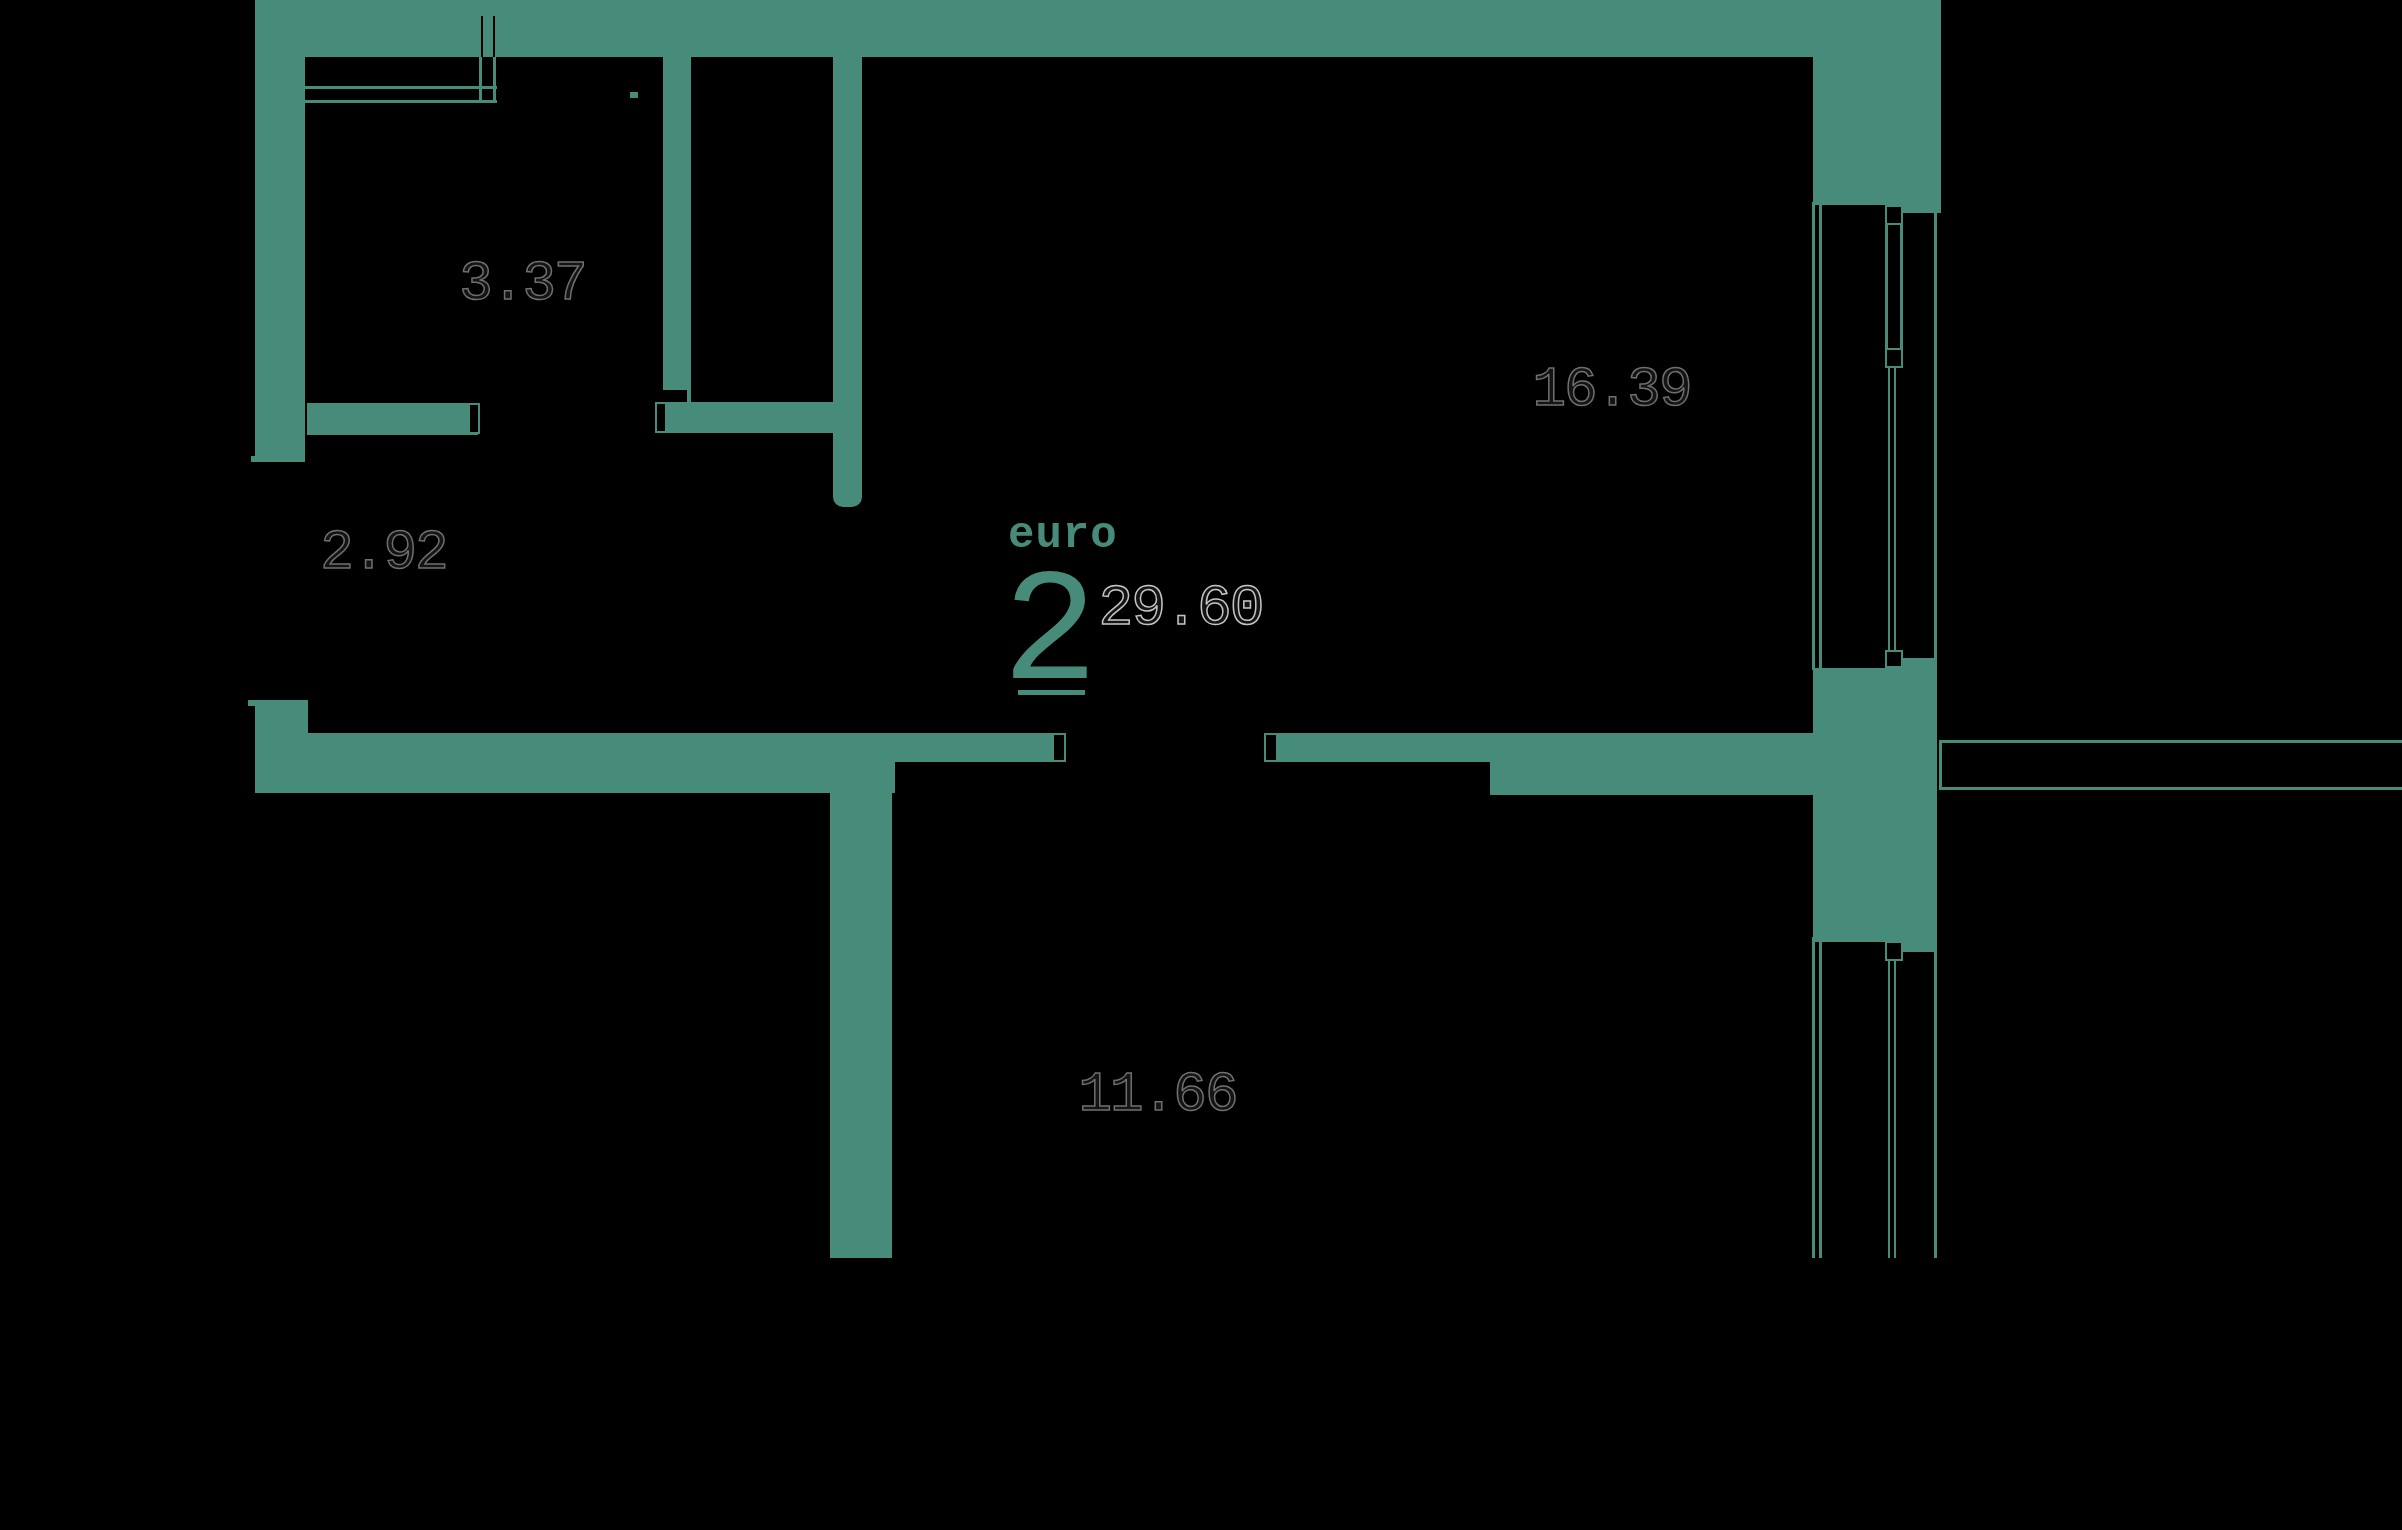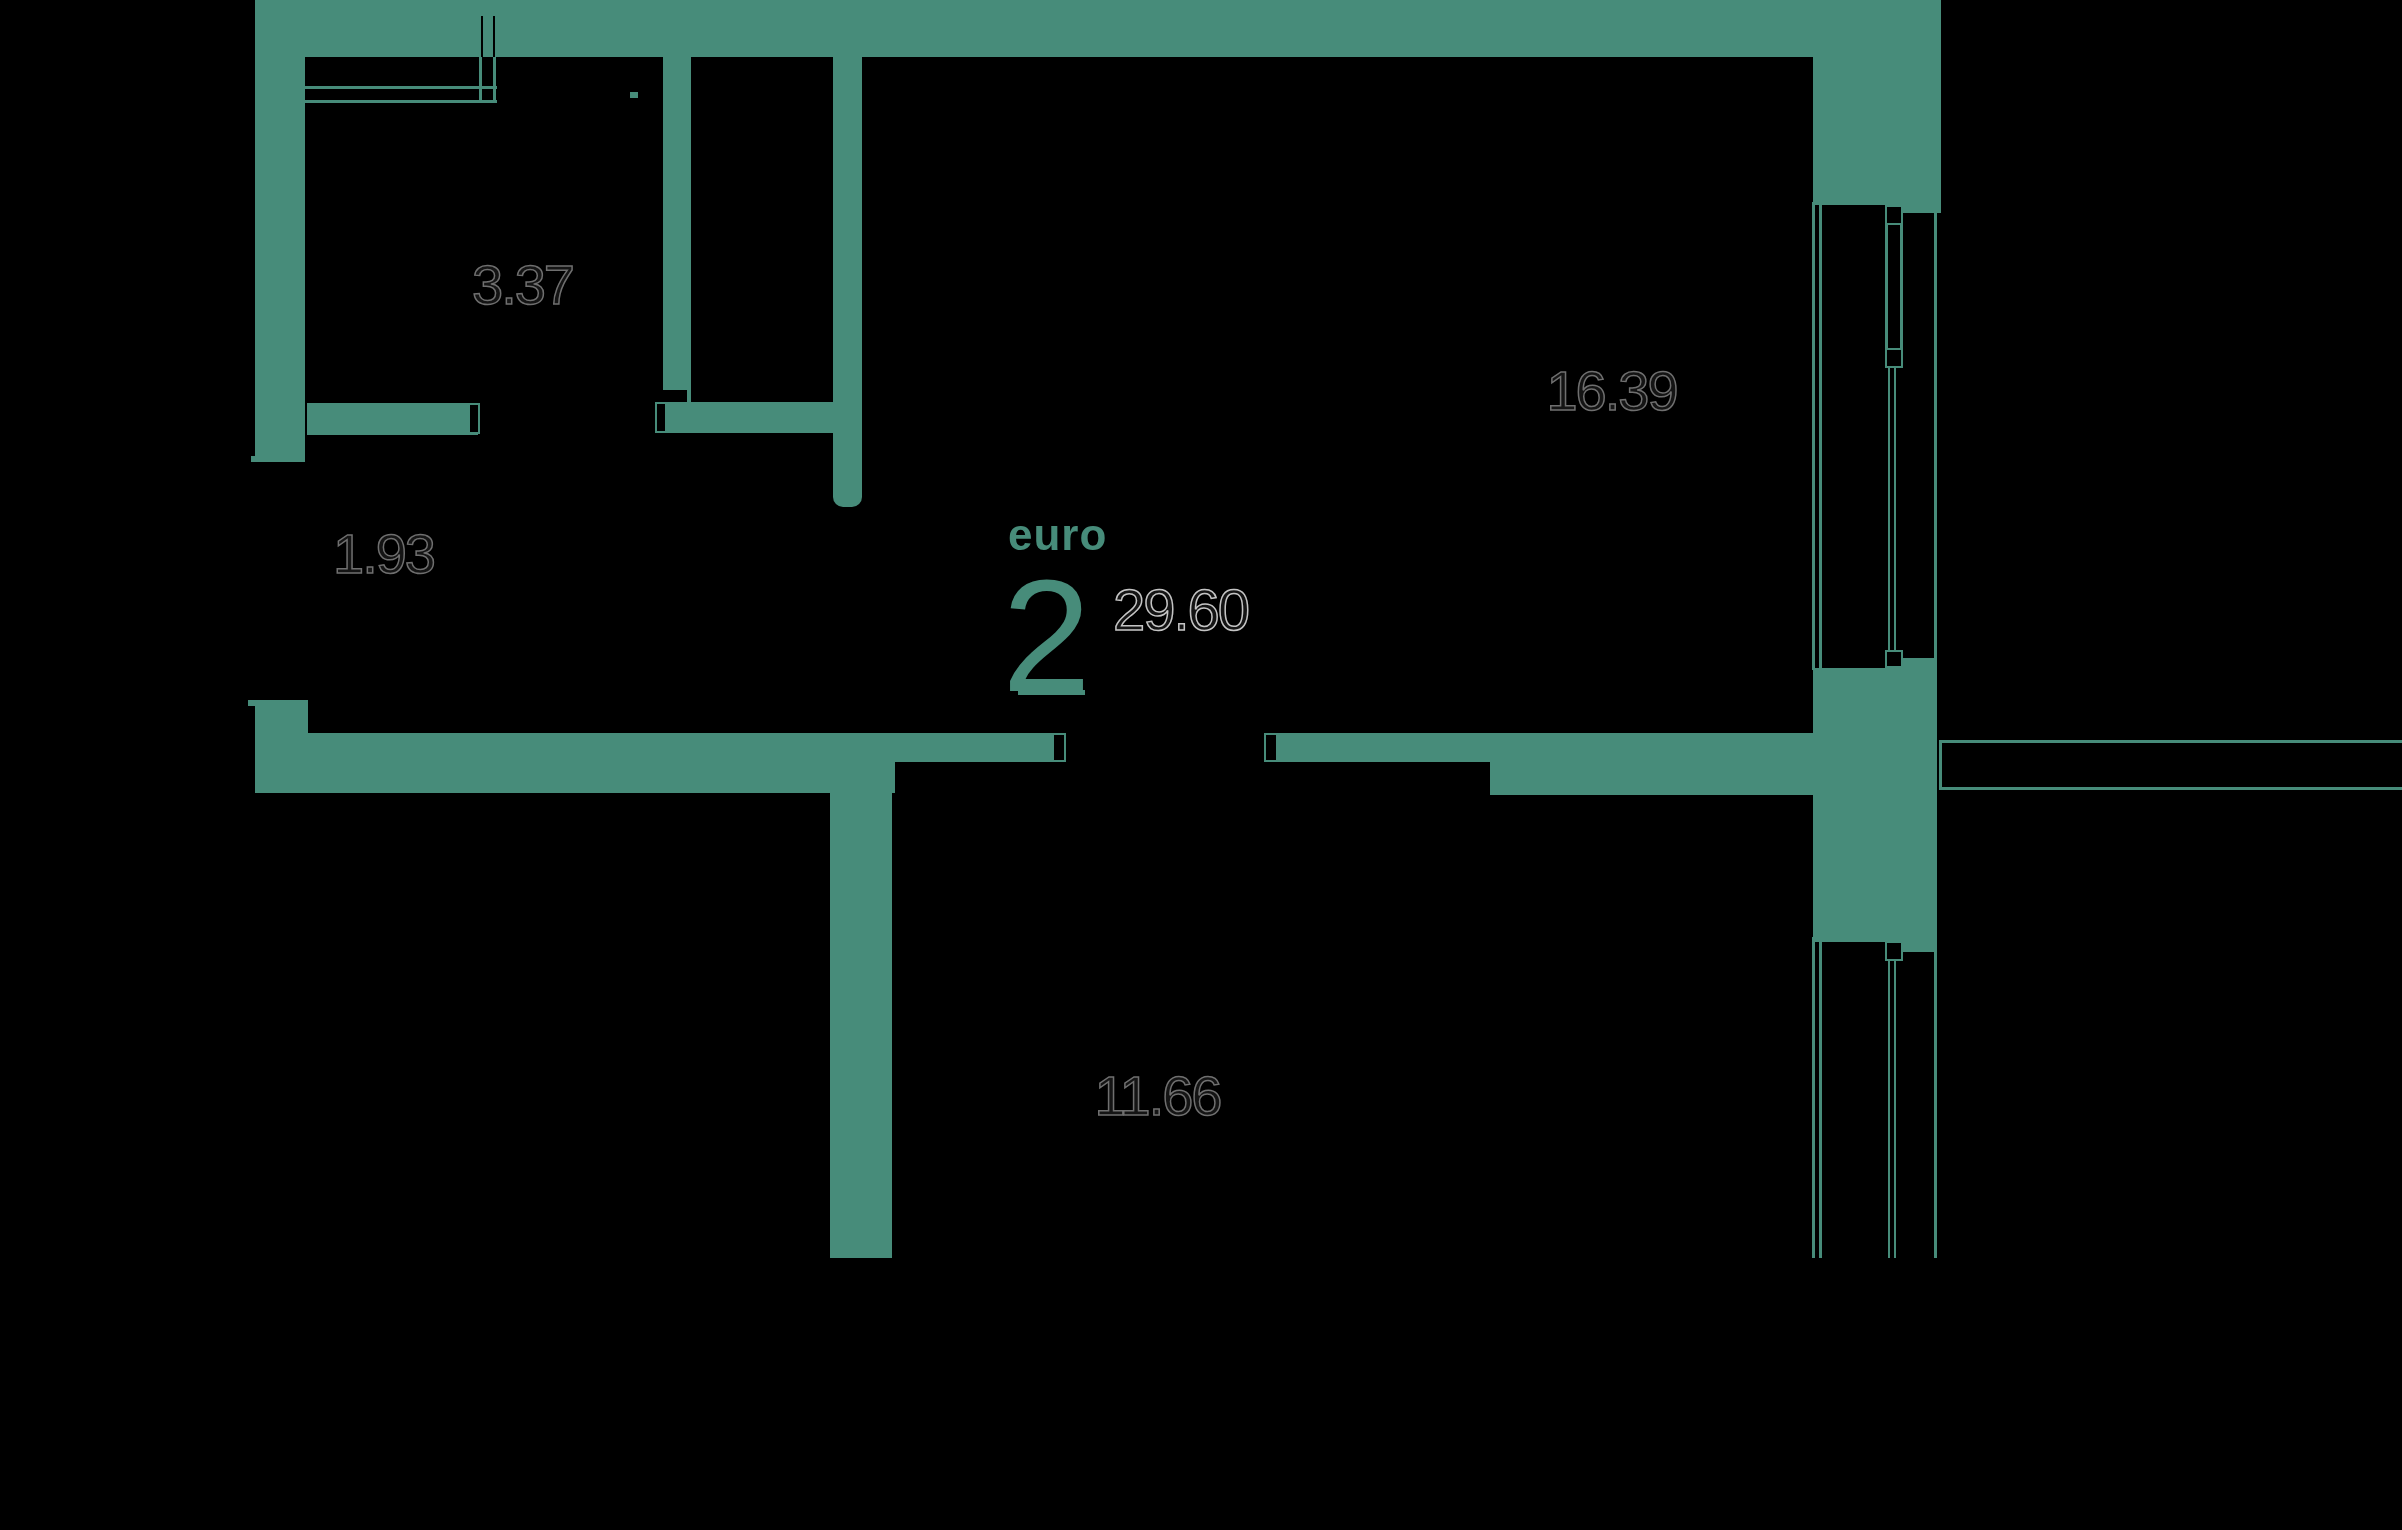--- a/index.html
+++ b/index.html
@@ -3,21 +3,21 @@
 <meta charset="utf-8">
 <style>
   :root{
     --wall:#478c7a;
     --bg:#000000;
     --room-outline:#6f6f6f;
     --total-outline:#c4c4c4;
   }
   html,body{margin:0;padding:0;background:var(--bg);}
   .plan{position:relative;width:2402px;height:1258px;background:var(--bg);overflow:hidden;
-        font-family:Liberation Sans, sans-serif;}
+        font-family:Liberation Mono, monospace;}
   .wall{position:absolute;background:var(--wall);}
   .line{position:absolute;background:var(--wall);}
   .blackline{position:absolute;background:var(--bg);}
   .cap{position:absolute;border:2px solid var(--wall);background:var(--bg);box-sizing:border-box;}
   .jamb{position:absolute;border:2px solid var(--wall);background:var(--bg);box-sizing:border-box;}
   .area-label{position:absolute;font-size:56px;letter-spacing:-2px;text-align:center;
               color:#141414;-webkit-text-stroke:1.5px var(--room-outline);white-space:nowrap;}
   .total-label{position:absolute;font-size:58px;letter-spacing:-2px;text-align:center;
               color:#141414;-webkit-text-stroke:1.5px var(--total-outline);white-space:nowrap;}
   .type-label{position:absolute;font-size:44px;font-weight:bold;color:var(--wall);
@@ -96,21 +96,21 @@
     <div class="line" style="left:1894px;top:961px;width:2px;height:407px"></div>
     <div class="cap" style="left:1885px;top:1368px;width:18px;height:22px"></div>
     <div class="line" style="left:1934px;top:949px;width:3px;height:429px"></div>
   </div>
 
   <div class="line" style="left:1939px;top:740px;width:463px;height:3px"></div>
   <div class="line" style="left:1939px;top:787px;width:463px;height:3px"></div>
   <div class="line" style="left:1939px;top:740px;width:3px;height:50px"></div>
 
   <div class="area-label" style="left:430px;top:252px;width:185px">3.37</div>
-  <div class="area-label" style="left:291px;top:521px;width:185px">1.93</div>
+  <div class="area-label" style="left:291px;top:521px;width:185px">2.92</div>
   <div class="area-label" style="left:1519px;top:358px;width:185px">16.39</div>
   <div class="area-label" style="left:1065px;top:1063px;width:185px">11.66</div>
 
   <div>
     <div class="type-label" style="left:1008px;top:510px">euro</div>
     <div class="count-label" style="left:1002px;top:556px">2</div>
     <div class="total-label" style="left:1088px;top:576px;width:185px">29.60</div>
   </div>
 
 </div>

